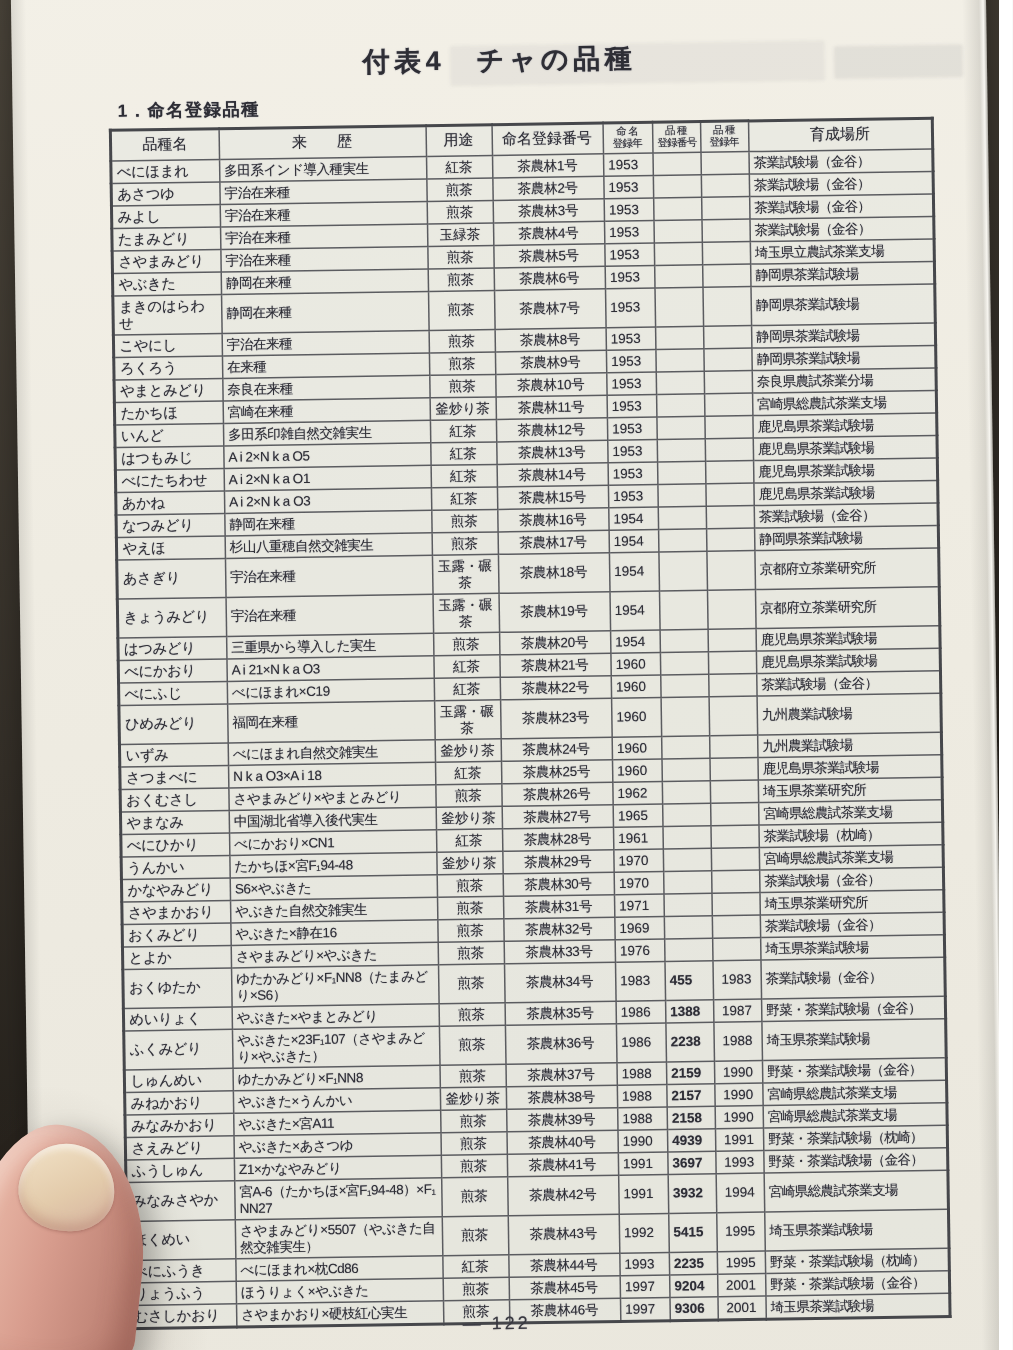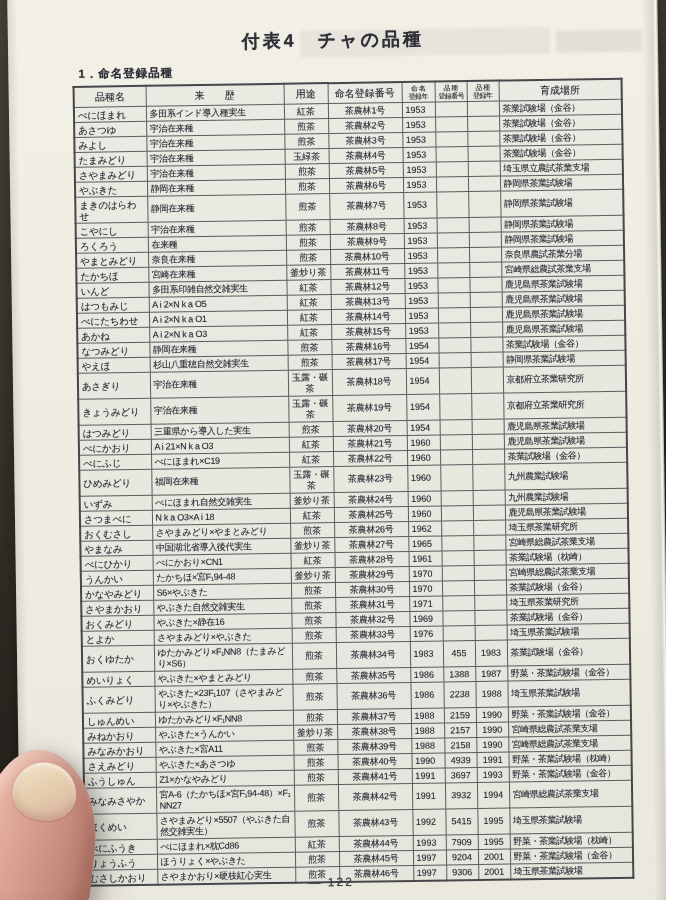--- a/index.html
+++ b/index.html
@@ -52,21 +52,21 @@
     overflow:hidden;word-break:break-all;
   }
   table.vt{border:2px solid #46474b;}
   thead th{font-weight:normal;text-align:center;padding:3px 1px;font-size:10px;}
   thead th .tiny{display:block;font-size:7px;line-height:8px;letter-spacing:-.5px;white-space:nowrap;}
   td.c0{width:72px;text-align:left;font-size:9.5px;letter-spacing:-.2px;}
   td.c1{width:138px;text-align:left;letter-spacing:-.3px;}
   td.c2{width:44px;text-align:center;}
   td.c3{width:74px;text-align:center;letter-spacing:-.2px;}
   td.c4{width:33px;text-align:left;}
-  td.c5{width:32px;text-align:center;}
+  td.c5{width:32px;font-weight:bold;}
   td.c6{width:32px;text-align:center;}
   td.c7{text-align:left;letter-spacing:-.4px;}
   .pageno{
     position:absolute;top:905px;left:288px;
     font-size:12px;letter-spacing:2px;color:#3a3a40;
     text-shadow:0 0 .7px rgba(50,50,80,.5);
   }
   
   .thumb{
     position:absolute;left:-22px;bottom:-18px;width:118px;height:168px;
@@ -561,21 +561,21 @@
             <td class="c5">5415</td>
             <td class="c6">1995</td>
             <td class="c7">埼玉県茶業試験場</td>
           </tr>
           <tr>
             <td class="c0">べにふうき</td>
             <td class="c1">べにほまれ×枕Cd86</td>
             <td class="c2">紅茶</td>
             <td class="c3">茶農林44号</td>
             <td class="c4">1993</td>
-            <td class="c5">7909</td>
+            <td class="c5">2235</td>
             <td class="c6">1995</td>
             <td class="c7">野菜・茶業試験場（枕崎）</td>
           </tr>
           <tr>
             <td class="c0">りょうふう</td>
             <td class="c1">ほうりょく×やぶきた</td>
             <td class="c2">煎茶</td>
             <td class="c3">茶農林45号</td>
             <td class="c4">1997</td>
             <td class="c5">9204</td>

